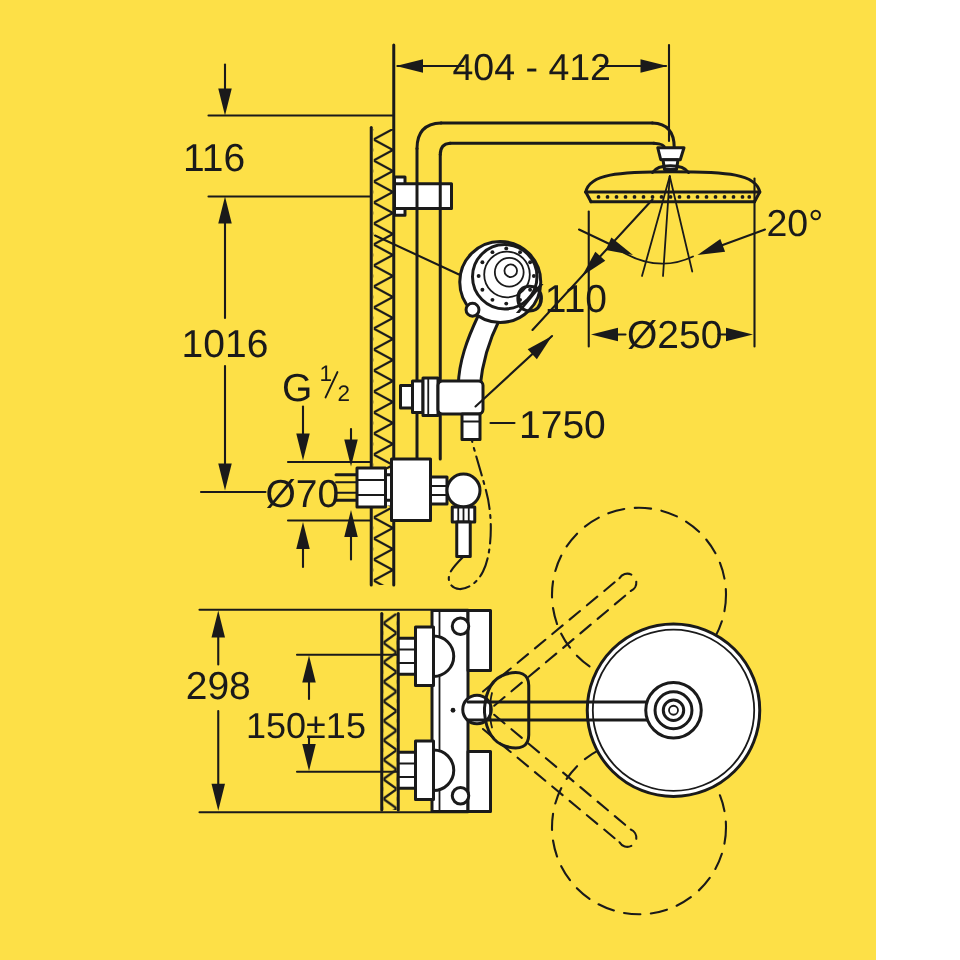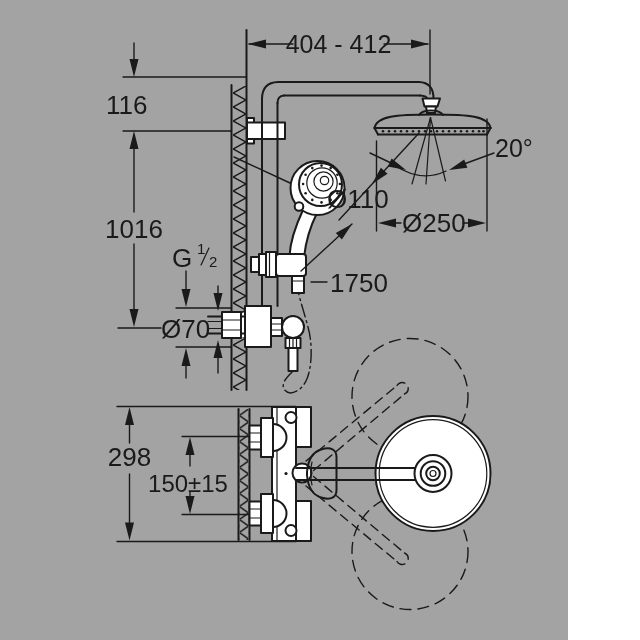--- a/index.html
+++ b/index.html
@@ -1,16 +1,16 @@
 <!DOCTYPE html>
 <html><head>
 <meta charset="utf-8">
 <style>
   html,body{margin:0;padding:0;background:#fff;}
-  .canvas{width:568px;height:640px;background:#a3a3a3;position:relative;overflow:hidden;}
+  .canvas{width:568px;height:640px;background:#fde047;position:relative;overflow:hidden;padding-left:16px;}
   svg{display:block;}
   text{font-family:"Liberation Sans","DejaVu Sans",sans-serif;fill:#1a1a1a;}
   .t26{font-size:26px;}
   .t25{font-size:25px;}
   .t24{font-size:24px;}
   .t15{font-size:15px;}
   .s{stroke:#1a1a1a;fill:none;stroke-width:2;stroke-linecap:round;stroke-linejoin:round;}
   .sw{stroke:#1a1a1a;fill:#ffffff;stroke-width:2;stroke-linejoin:round;}
   .thin{stroke:#1a1a1a;fill:none;stroke-width:1.2;stroke-linecap:round;}
   .dim{stroke:#1a1a1a;fill:none;stroke-width:1.4;stroke-linecap:round;}

